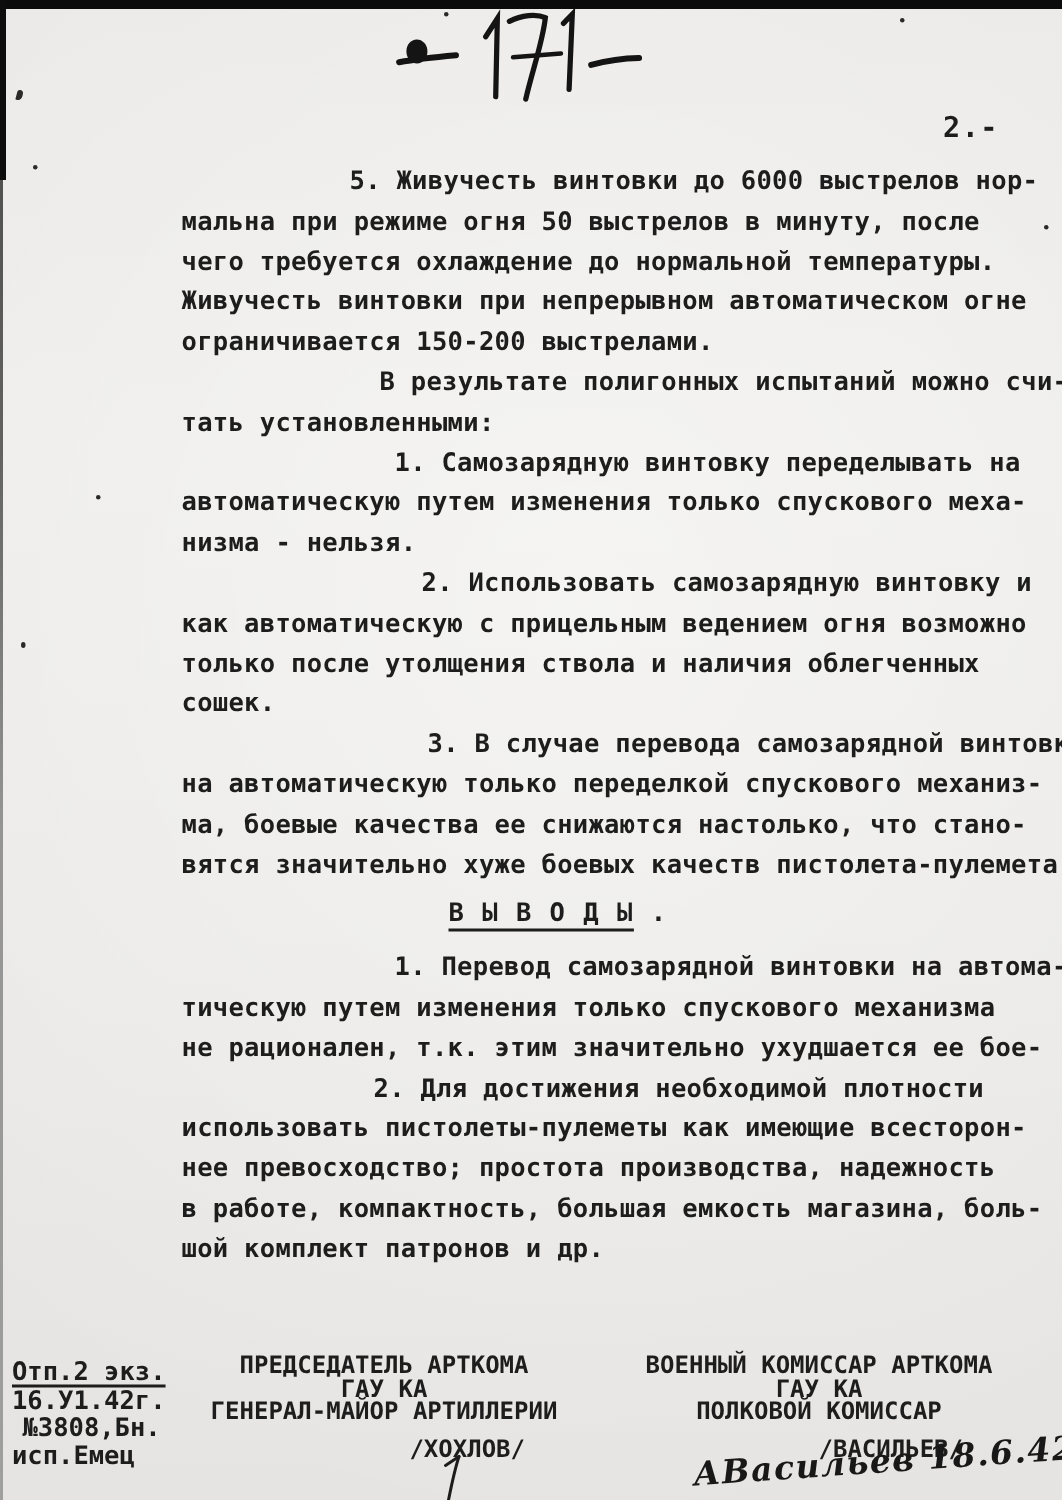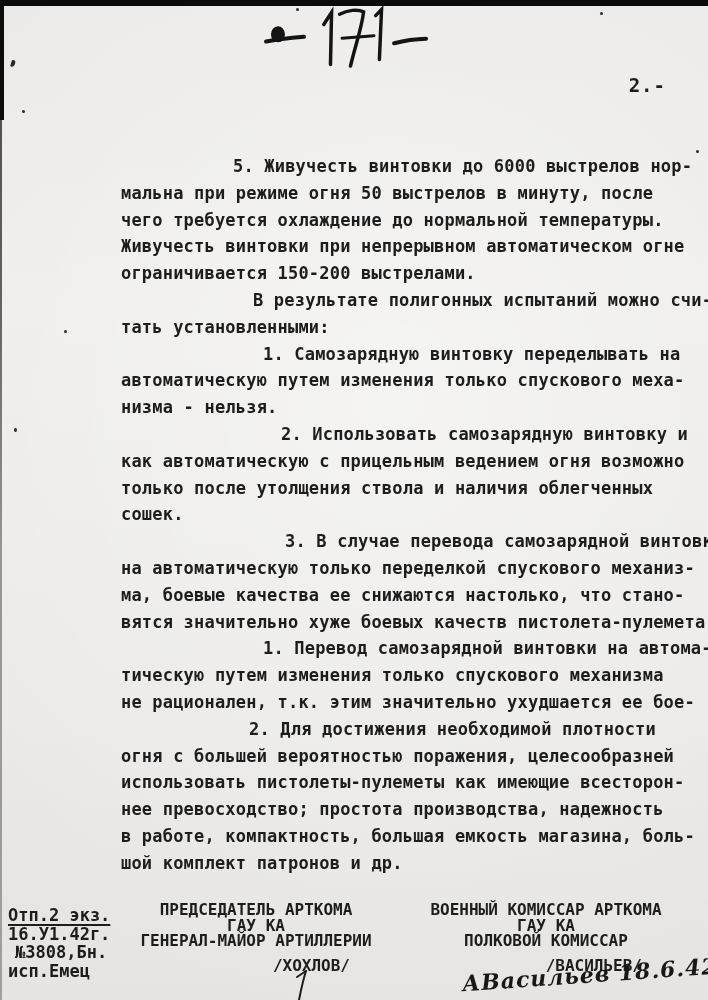--- a/index.html
+++ b/index.html
@@ -75,43 +75,43 @@
       <path d="M84,36 L116,34" stroke-width="3"></path>
       <path d="M118,14 L124,8 L121,58" stroke-width="3.5"></path>
       <path d="M136,42 C148,39 158,38 168,38" stroke-width="4"></path>
     </g>
   </svg>
 </div>
 
 <div class="page-num">2.-</div>
 
 <div class="doc-body">
-    <div class="line" style="padding-left: 112px; margin-top: 45px;">5. Живучесть винтовки до 6000 выстрелов нор-</div>
+    <div class="line" style="padding-left: 112px;">5. Живучесть винтовки до 6000 выстрелов нор-</div>
     <div class="line">мальна при режиме огня 50 выстрелов в минуту, после</div>
     <div class="line">чего требуется охлаждение до нормальной температуры.</div>
     <div class="line">Живучесть винтовки при непрерывном автоматическом огне</div>
     <div class="line">ограничивается 150-200 выстрелами.</div>
     <div class="line" style="padding-left: 132px;">В результате полигонных испытаний можно счи-</div>
     <div class="line">тать установленными:</div>
     <div class="line" style="padding-left: 142px;">1. Самозарядную винтовку переделывать на</div>
     <div class="line">автоматическую путем изменения только спускового меха-</div>
     <div class="line">низма - нельзя.</div>
     <div class="line" style="padding-left: 160px;">2. Использовать самозарядную винтовку и</div>
     <div class="line">как автоматическую с прицельным ведением огня возможно</div>
     <div class="line">только после утолщения ствола и наличия облегченных</div>
     <div class="line">сошек.</div>
     <div class="line" style="padding-left: 164px;">3. В случае перевода самозарядной винтовки</div>
     <div class="line">на автоматическую только переделкой спускового механиз-</div>
     <div class="line">ма, боевые качества ее снижаются настолько, что стано-</div>
     <div class="line">вятся значительно хуже боевых качеств пистолета-пулемета</div>
+    <div class="line heading"><span class="hu">В Ы В О Д Ы</span><span> .</span></div>
     <div class="line" style="padding-left: 142px;">1. Перевод самозарядной винтовки на автома-</div>
     <div class="line">тическую путем изменения только спускового механизма</div>
     <div class="line">не рационален, т.к. этим значительно ухудшается ее бое-</div>
     <div class="line" style="padding-left: 128px;">2. Для достижения необходимой плотности</div>
-    <div class="line">огня с большей вероятностью поражения, целесообразней</div>
     <div class="line">использовать пистолеты-пулеметы как имеющие всесторон-</div>
     <div class="line">нее превосходство; простота производства, надежность</div>
     <div class="line">в работе, компактность, большая емкость магазина, боль-</div>
     <div class="line">шой комплект патронов и др.</div>
   </div>
 
 <div class="footer-left">
     <div class="fl-line">Отп.2 экз.</div>
     <div class="fl-line">16.У1.42г.</div>
     <div class="fl-line">№3808,Бн.</div>

